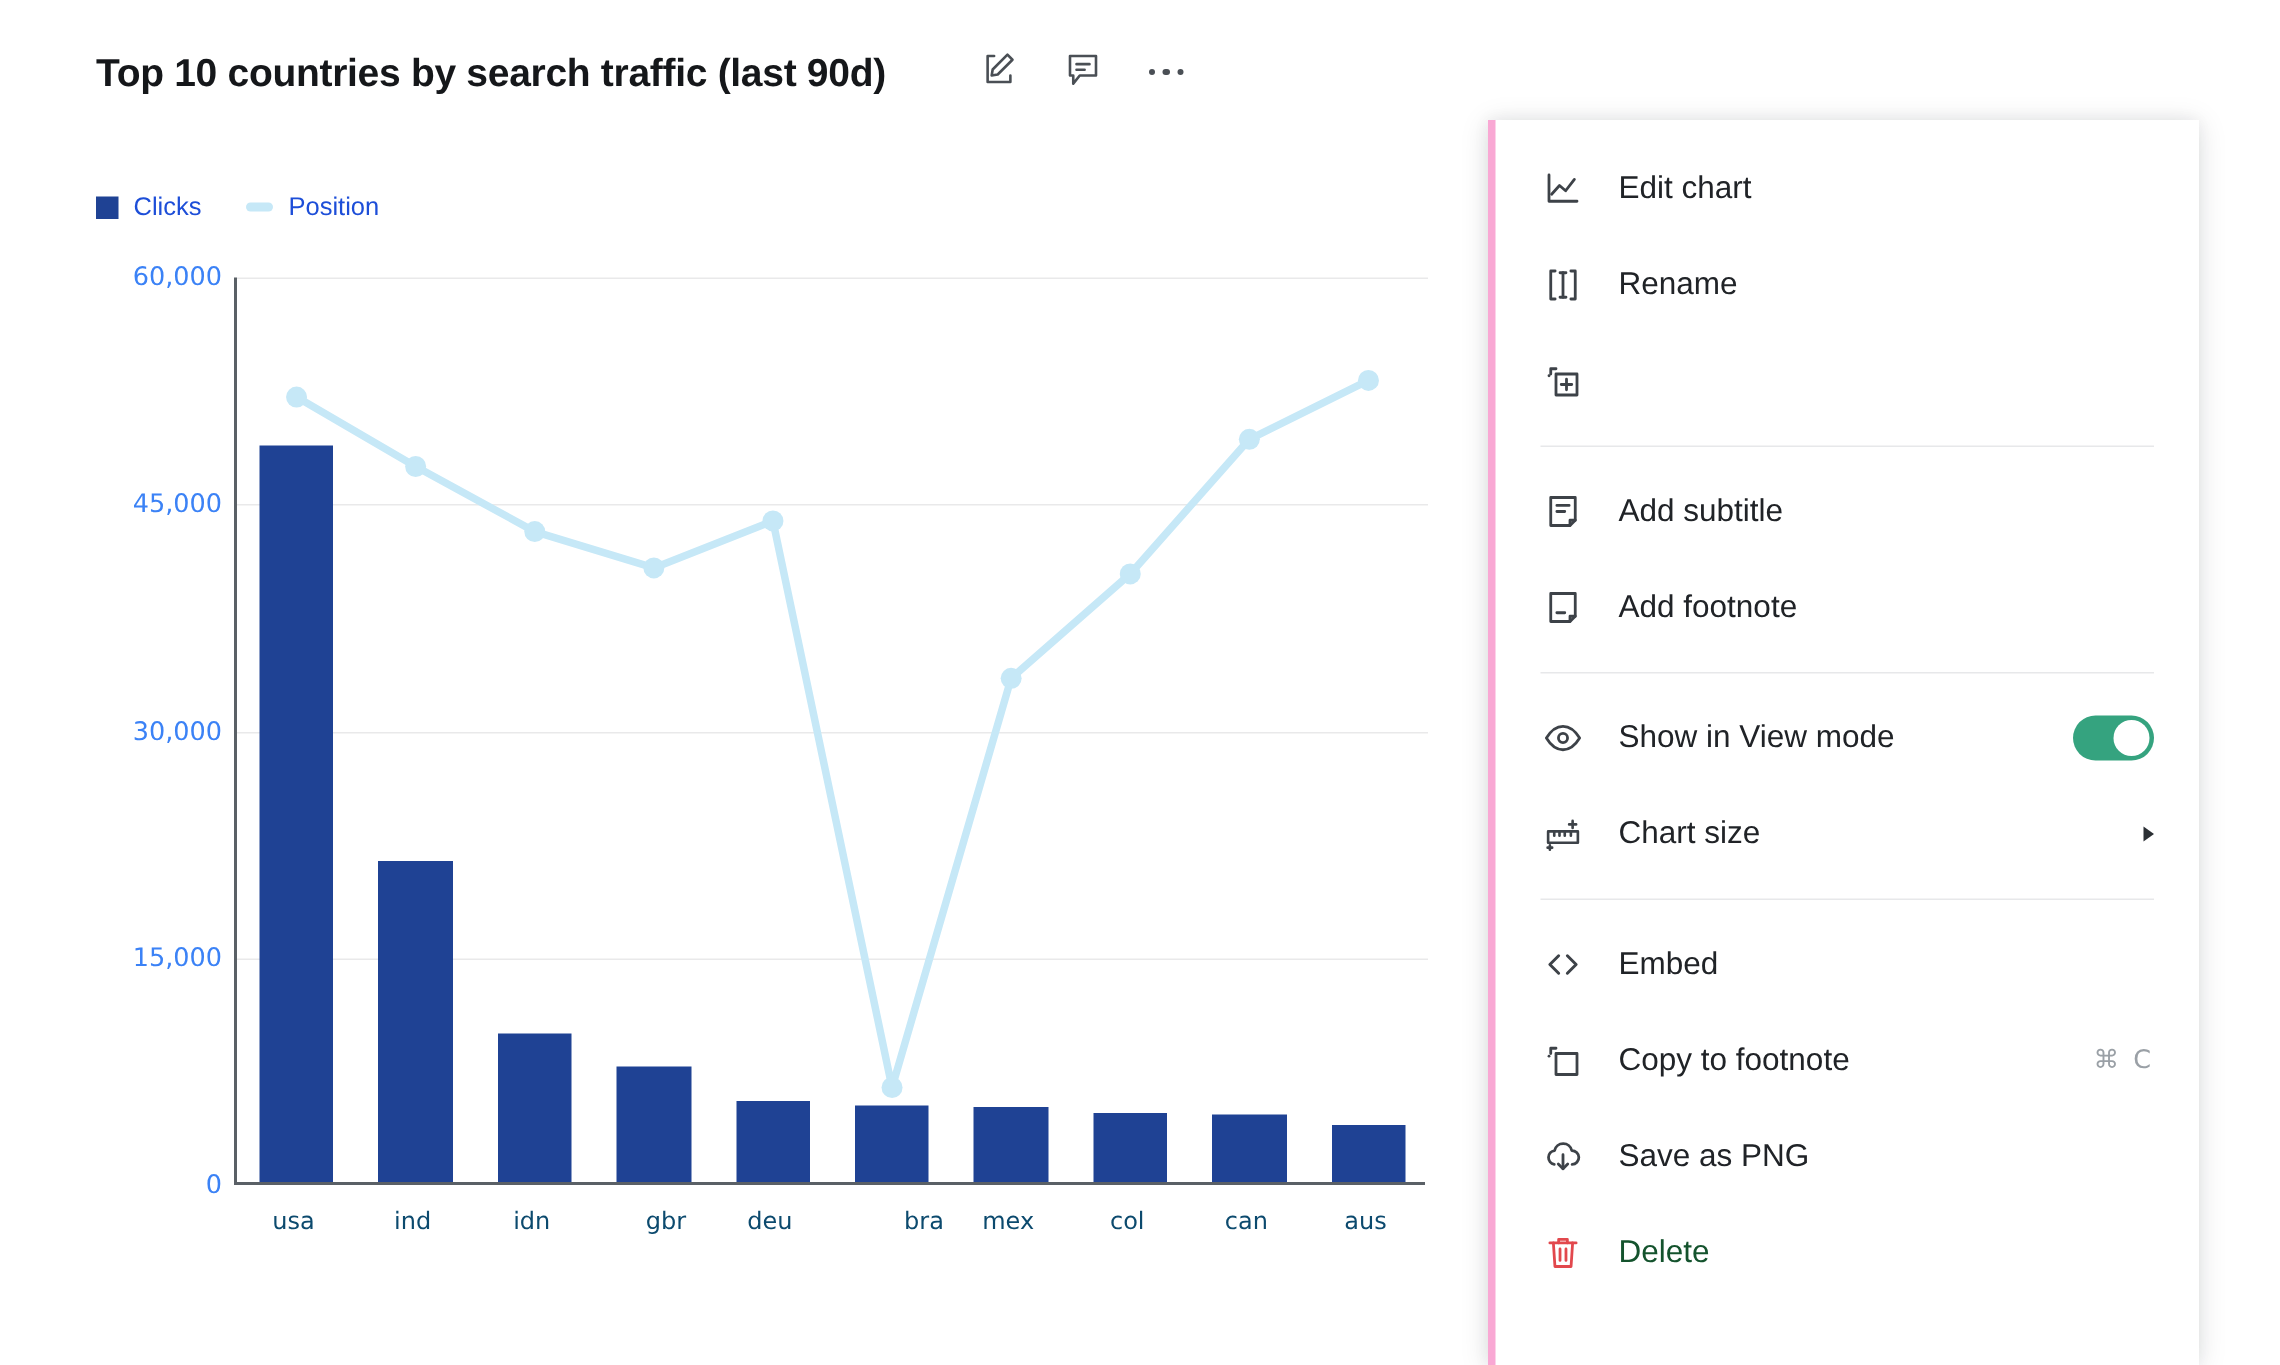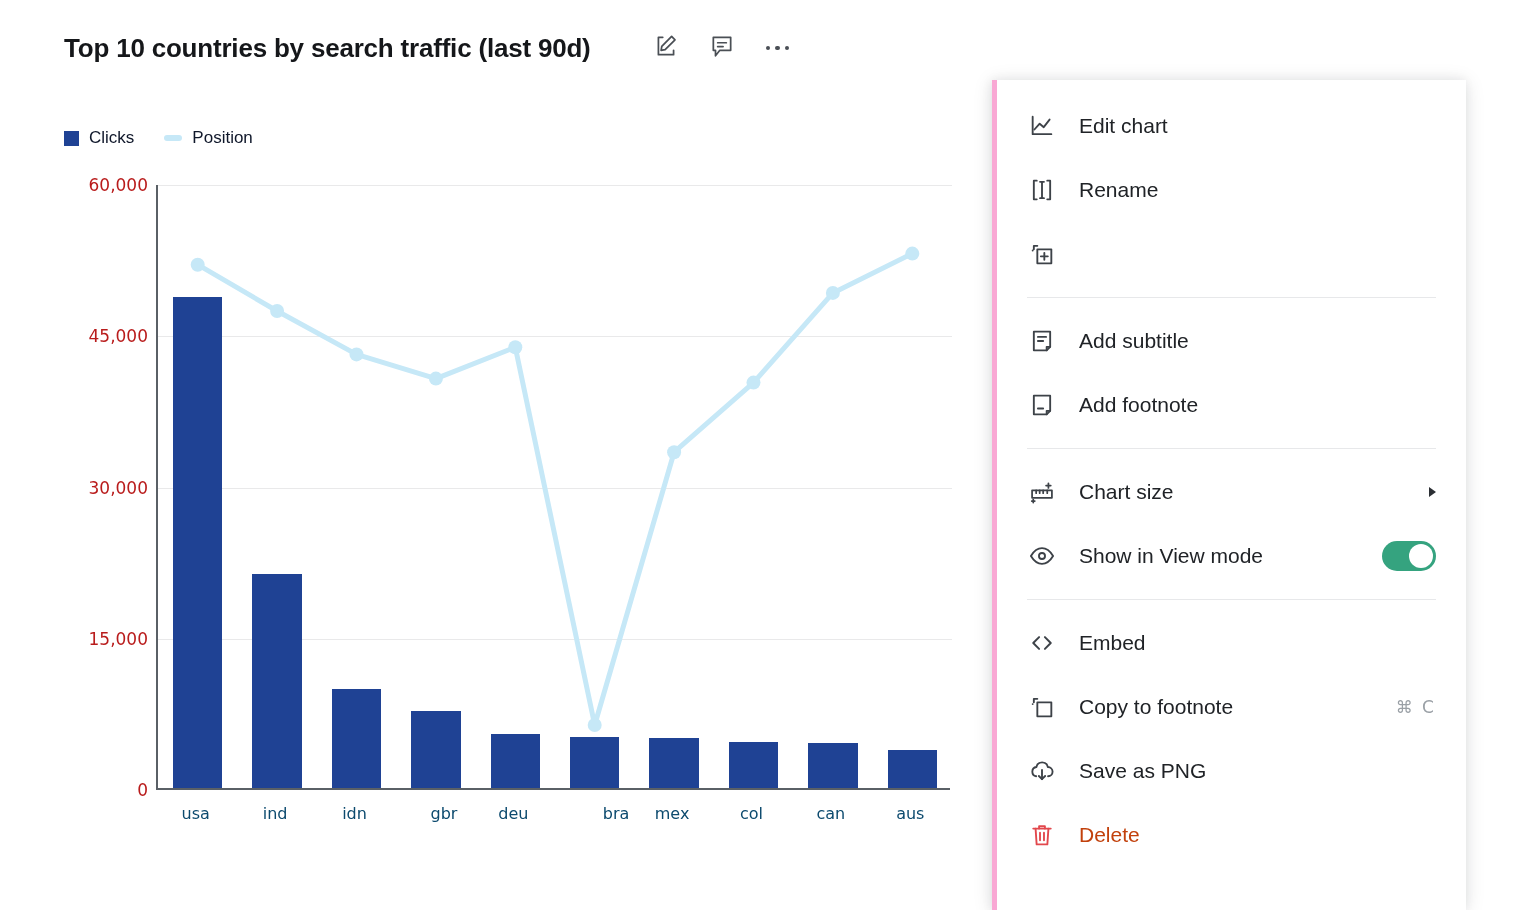--- a/index.html
+++ b/index.html
@@ -53,21 +53,21 @@
   }
 
   
   #legend {
     position: absolute;
     left: 64px; top: 128px;
     display: flex;
     align-items: center;
     gap: 30px;
     font-size: 17px;
-    color: #0f172a;
+    color: #1d4ed8;
   }
   .legend-entry { display: flex; align-items: center; gap: 10px; }
   .legend-swatch-square { width: 15px; height: 15px; background: #1f4294; }
   .legend-swatch-line { width: 18px; height: 6px; border-radius: 3px; background: #c6e8f7; }
 
   
   #chart-area {
     position: absolute;
     left: 64px; top: 170px;
     width: 886px; height: 680px;
@@ -88,21 +88,21 @@
   #ytick-labels {
     position: absolute;
     left: 0; top: 15px;
     width: 84px; height: 605px;
   }
   .ytick {
     position: absolute;
     right: 0;
     transform: translateY(-50%);
     font-size: 17px;
-    color: #b91c1c;
+    color: #3b82f6;
     white-space: nowrap;
     font-family: "DejaVu Sans", sans-serif;
   }
   #bars {
     position: absolute;
     left: 0; bottom: 0;
     width: 794px; height: 605px;
   }
   .bar {
     position: absolute;
@@ -183,21 +183,21 @@
     position: relative;
     flex: 0 0 54px;
   }
   .toggle .knob {
     position: absolute;
     top: 3px; left: 27px;
     width: 24px; height: 24px;
     border-radius: 50%;
     background: #ffffff;
   }
-  .danger { color: #c2410c; }
+  .danger { color: #14532d; }
   .danger .menu-icon { color: #e2484d; }
 </style>
 </head>
 <body>
 
 <div id="card-header">
   <div id="chart-title">Top 10 countries by search traffic (last 90d)</div>
   <div id="header-actions">
     <div class="hdr-btn">
       <span>
@@ -337,42 +337,42 @@
           <path d="M5 4 H19 V17 L16 20 H5 Z"></path>
           <path d="M8.5 15 H13"></path>
           <path d="M16 20 V17 H19"></path>
         </svg>
       </span>
       <span class="menu-label">Add footnote</span>
     </div>
     <div class="menu-sep"></div>
     <div class="menu-item">
       <span class="menu-icon">
+        <svg width="28" height="28" viewBox="0 0 24 24" fill="none" stroke="currentColor" stroke-width="1.6" stroke-linecap="round" stroke-linejoin="round">
+          <path d="M2.5 12 C5.5 7 8.8 5.3 12 5.3 C15.2 5.3 18.5 7 21.5 12 C18.5 17 15.2 18.7 12 18.7 C8.8 18.7 5.5 17 2.5 12 Z"></path>
+          <circle cx="12" cy="12" r="2.6"></circle>
+        </svg>
+      </span>
+      <span class="menu-label">Show in View mode</span>
+      <span class="toggle" style="background: rgb(53, 163, 127);">
+        <span class="knob" style="left: 27px;"></span>
+      </span>
+    </div>
+    <div class="menu-item">
+      <span class="menu-icon">
         <svg width="28" height="28" viewBox="0 0 24 24" fill="none" stroke="currentColor" stroke-width="1.5" stroke-linecap="round" stroke-linejoin="round">
           <rect x="3.5" y="10.5" width="17" height="6.5"></rect>
           <path d="M7 10.5 V13 M10 10.5 V13 M13 10.5 V13 M16.5 10.5 V13"></path>
           <path d="M17.5 4.5 V8.5 M15.5 6.5 H19.5"></path>
           <path d="M4.5 18.5 V21 M3.2 19.8 H5.8"></path>
         </svg>
       </span>
       <span class="menu-label">Chart size</span>
       <span class="submenu-arrow"></span>
     </div>
-    <div class="menu-item">
-      <span class="menu-icon">
-        <svg width="28" height="28" viewBox="0 0 24 24" fill="none" stroke="currentColor" stroke-width="1.6" stroke-linecap="round" stroke-linejoin="round">
-          <path d="M2.5 12 C5.5 7 8.8 5.3 12 5.3 C15.2 5.3 18.5 7 21.5 12 C18.5 17 15.2 18.7 12 18.7 C8.8 18.7 5.5 17 2.5 12 Z"></path>
-          <circle cx="12" cy="12" r="2.6"></circle>
-        </svg>
-      </span>
-      <span class="menu-label">Show in View mode</span>
-      <span class="toggle" style="background: rgb(53, 163, 127);">
-        <span class="knob" style="left: 27px;"></span>
-      </span>
-    </div>
     <div class="menu-sep"></div>
     <div class="menu-item">
       <span class="menu-icon">
         <svg width="28" height="28" viewBox="0 0 24 24" fill="none" stroke="currentColor" stroke-width="1.7" stroke-linecap="round" stroke-linejoin="round">
           <path d="M9.5 7 L4.5 12 L9.5 17"></path>
           <path d="M14.5 7 L19.5 12 L14.5 17"></path>
         </svg>
       </span>
       <span class="menu-label">Embed</span>
     </div>

